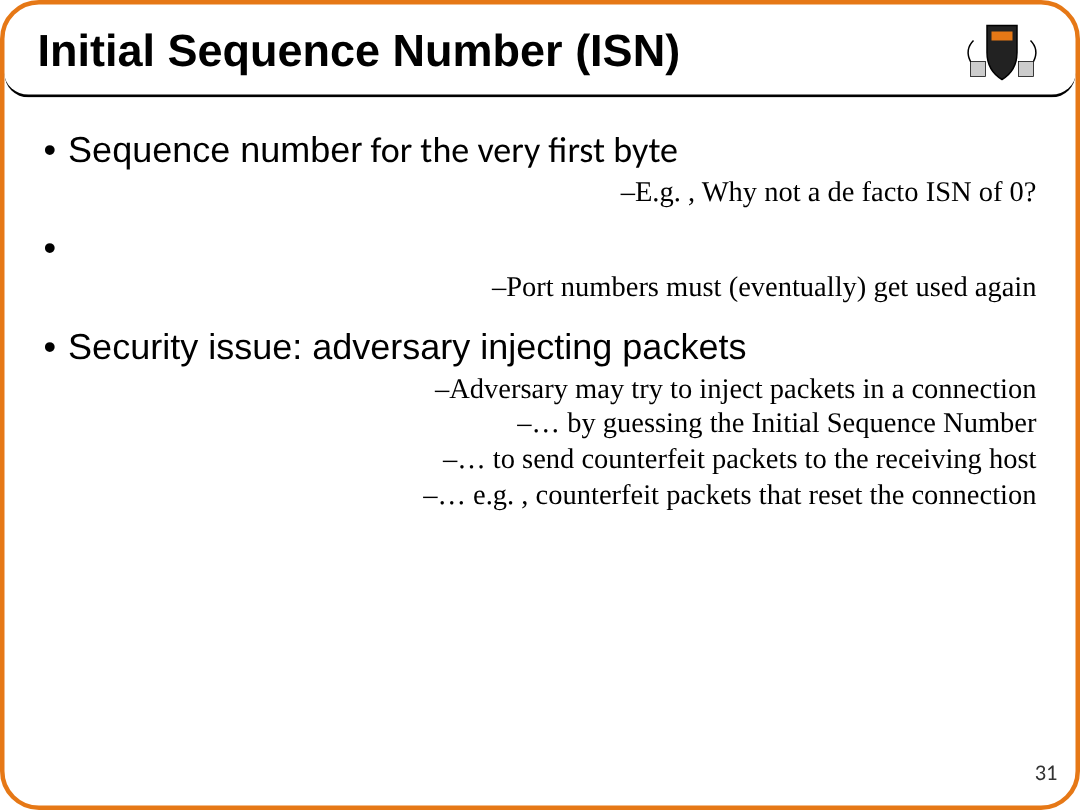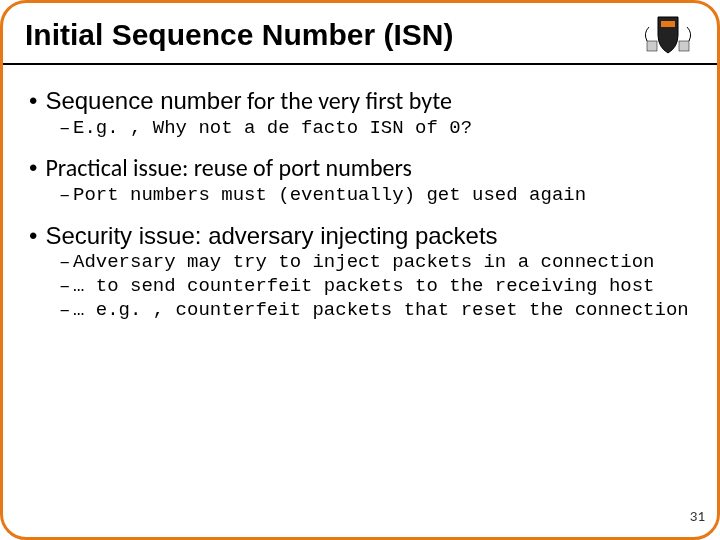--- a/index.html
+++ b/index.html
@@ -12,20 +12,21 @@
     border: 3px solid #e67816;
     border-radius: 26px;
     padding: 0;
   }
   .title-wrap {
     padding: 10px 22px 6px 22px;
     border-bottom: 2px solid #000;
     display: flex;
     align-items: center;
     justify-content: space-between;
+    border-radius: 16px;
   }
   .title {
     font-size: 30px;
     font-weight: bold;
     color: #000;
     letter-spacing: 0px;
   }
   .logo {
     width: 54px;
     height: 44px;
@@ -46,21 +47,22 @@
     line-height: 1.15;
   }
   .l1 .bullet { font-size: 24px; line-height: 1; }
   .l1 .mixed .seg1 { font-family: Arial, sans-serif; }
   .l1 .mixed .seg2 { font-family: Calibri, Arial, sans-serif; }
   .l2 {
     font-size: 19px;
     color: #000;
     margin-left: 30px;
     line-height: 1.25;
-    font-family: Liberation Mono, monospace;
+    font-family: Liberation Serif, serif;
+    text-align: right;
   }
   .l2 .dash { display: inline-block; width: 14px; }
   .block + .block { margin-top: 14px; }
   .page-num {
     position: absolute;
     right: 12px;
     bottom: 12px;
     font-size: 15px;
     color: #333;
     font-family: Calibri, Arial, sans-serif;
@@ -90,31 +92,31 @@
       <div class="l1">
         <span class="bullet">•</span>
         <span class="mixed"><span class="seg1">Sequence number</span><span class="seg2"> for the very first byte</span></span>
       </div>
       <div class="l2"><span class="dash">–</span><span>E.g. , Why not a de facto ISN of 0?</span></div>
     </div>
 
     <div class="block">
       <div class="l1">
         <span class="bullet">•</span>
-        <span class="mixed"><span class="seg1"></span><span class="seg2">Practical issue: reuse of port numbers</span></span>
       </div>
       <div class="l2"><span class="dash">–</span><span>Port numbers must (eventually) get used again</span></div>
     </div>
 
     <div class="block">
       <div class="l1">
         <span class="bullet">•</span>
         <span class="mixed"><span class="seg1">Security issue: adversary injecting packets</span><span class="seg2"></span></span>
       </div>
       <div class="l2"><span class="dash">–</span><span>Adversary may try to inject packets in a connection</span></div>
+      <div class="l2"><span class="dash">–</span><span>… by guessing the Initial Sequence Number</span></div>
       <div class="l2"><span class="dash">–</span><span>… to send counterfeit packets to the receiving host</span></div>
       <div class="l2"><span class="dash">–</span><span>… e.g. , counterfeit packets that reset the connection</span></div>
     </div>
 
   </div>
 
   <div class="page-num">31</div>
 </div>
 
 </body></html>

